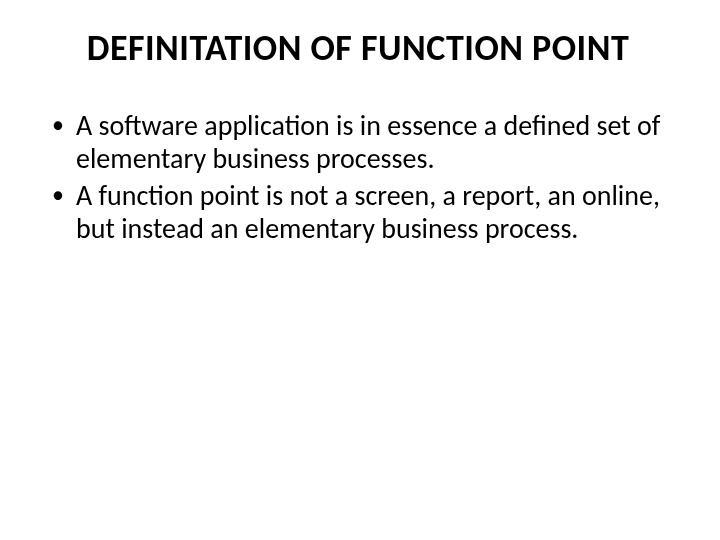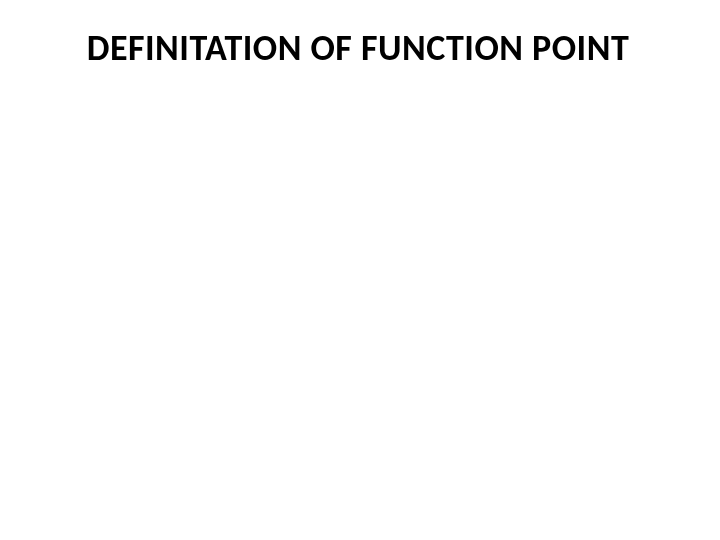--- a/index.html
+++ b/index.html
@@ -45,14 +45,16 @@
     font-size: 24px;
     line-height: 1.3;
   }
 </style>
 </head>
 <body>
 
 <div class="slide">
   <h1 class="title">DEFINITATION OF FUNCTION POINT</h1>
   <ul class="bullets">
+    <li>A software application is in essence a defined set of elementary business processes.</li>
+    <li> A function point is not a screen, a report, an online, but instead an elementary business process.</li>
   </ul>
 </div>
 
 </body></html>

